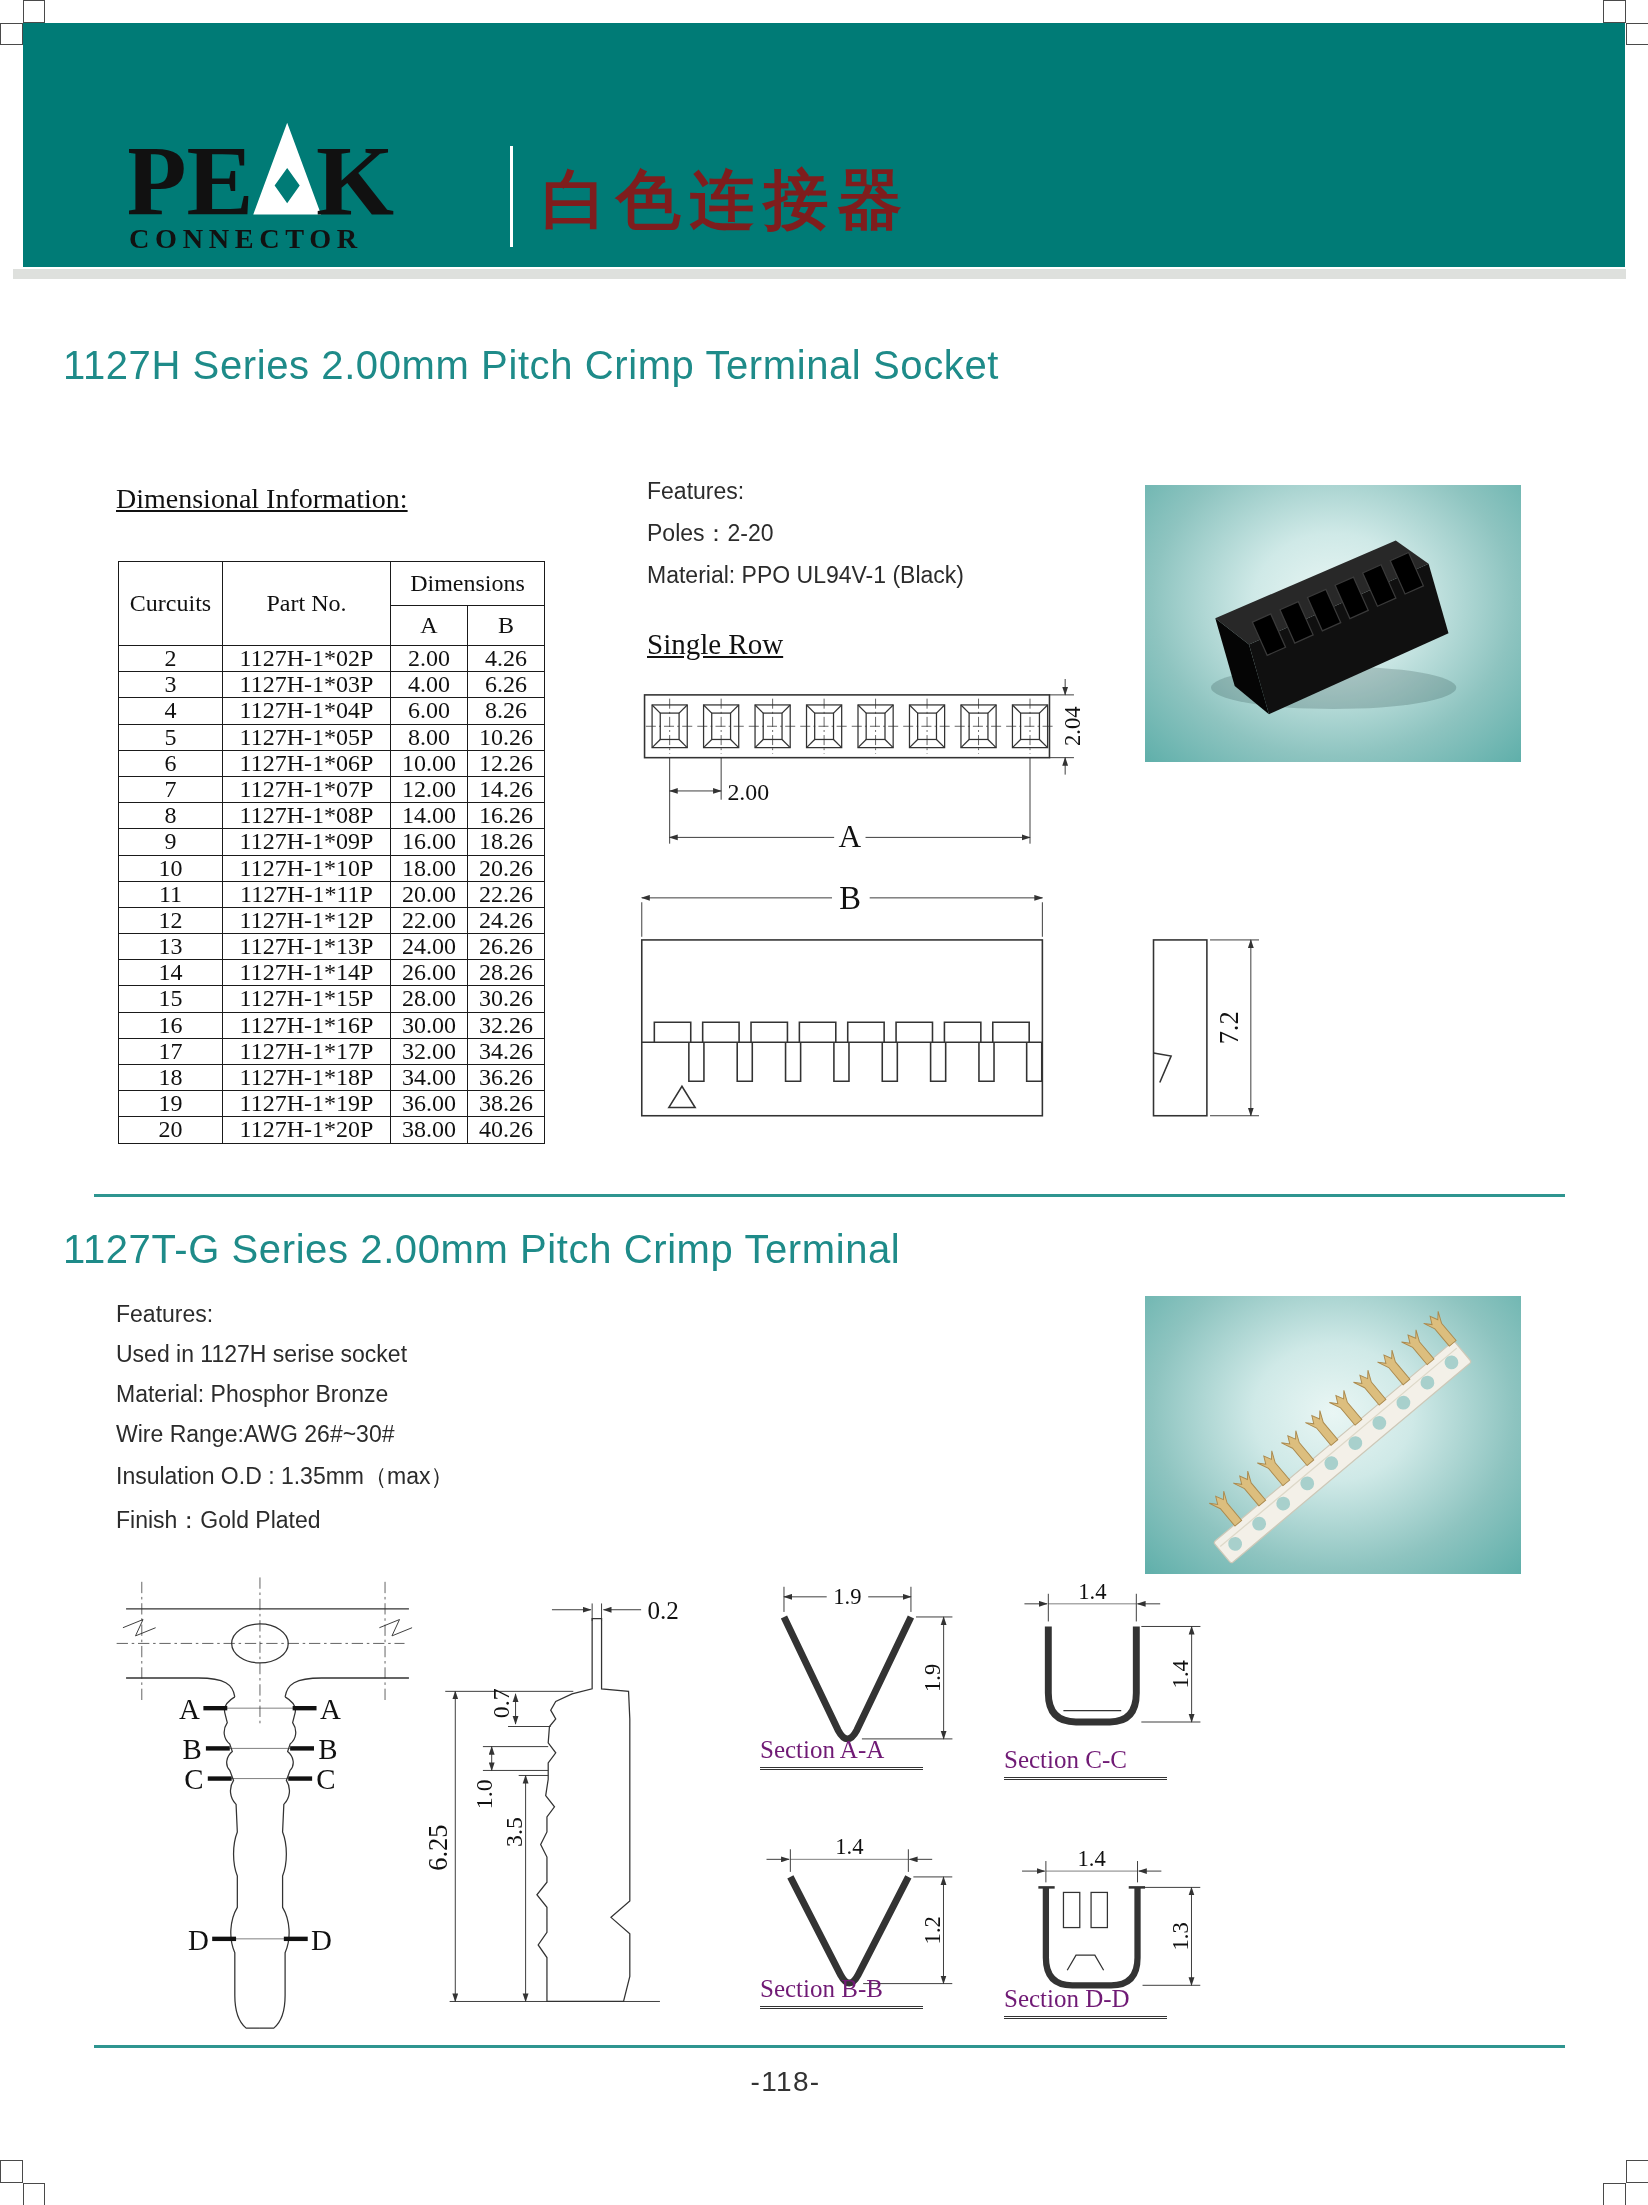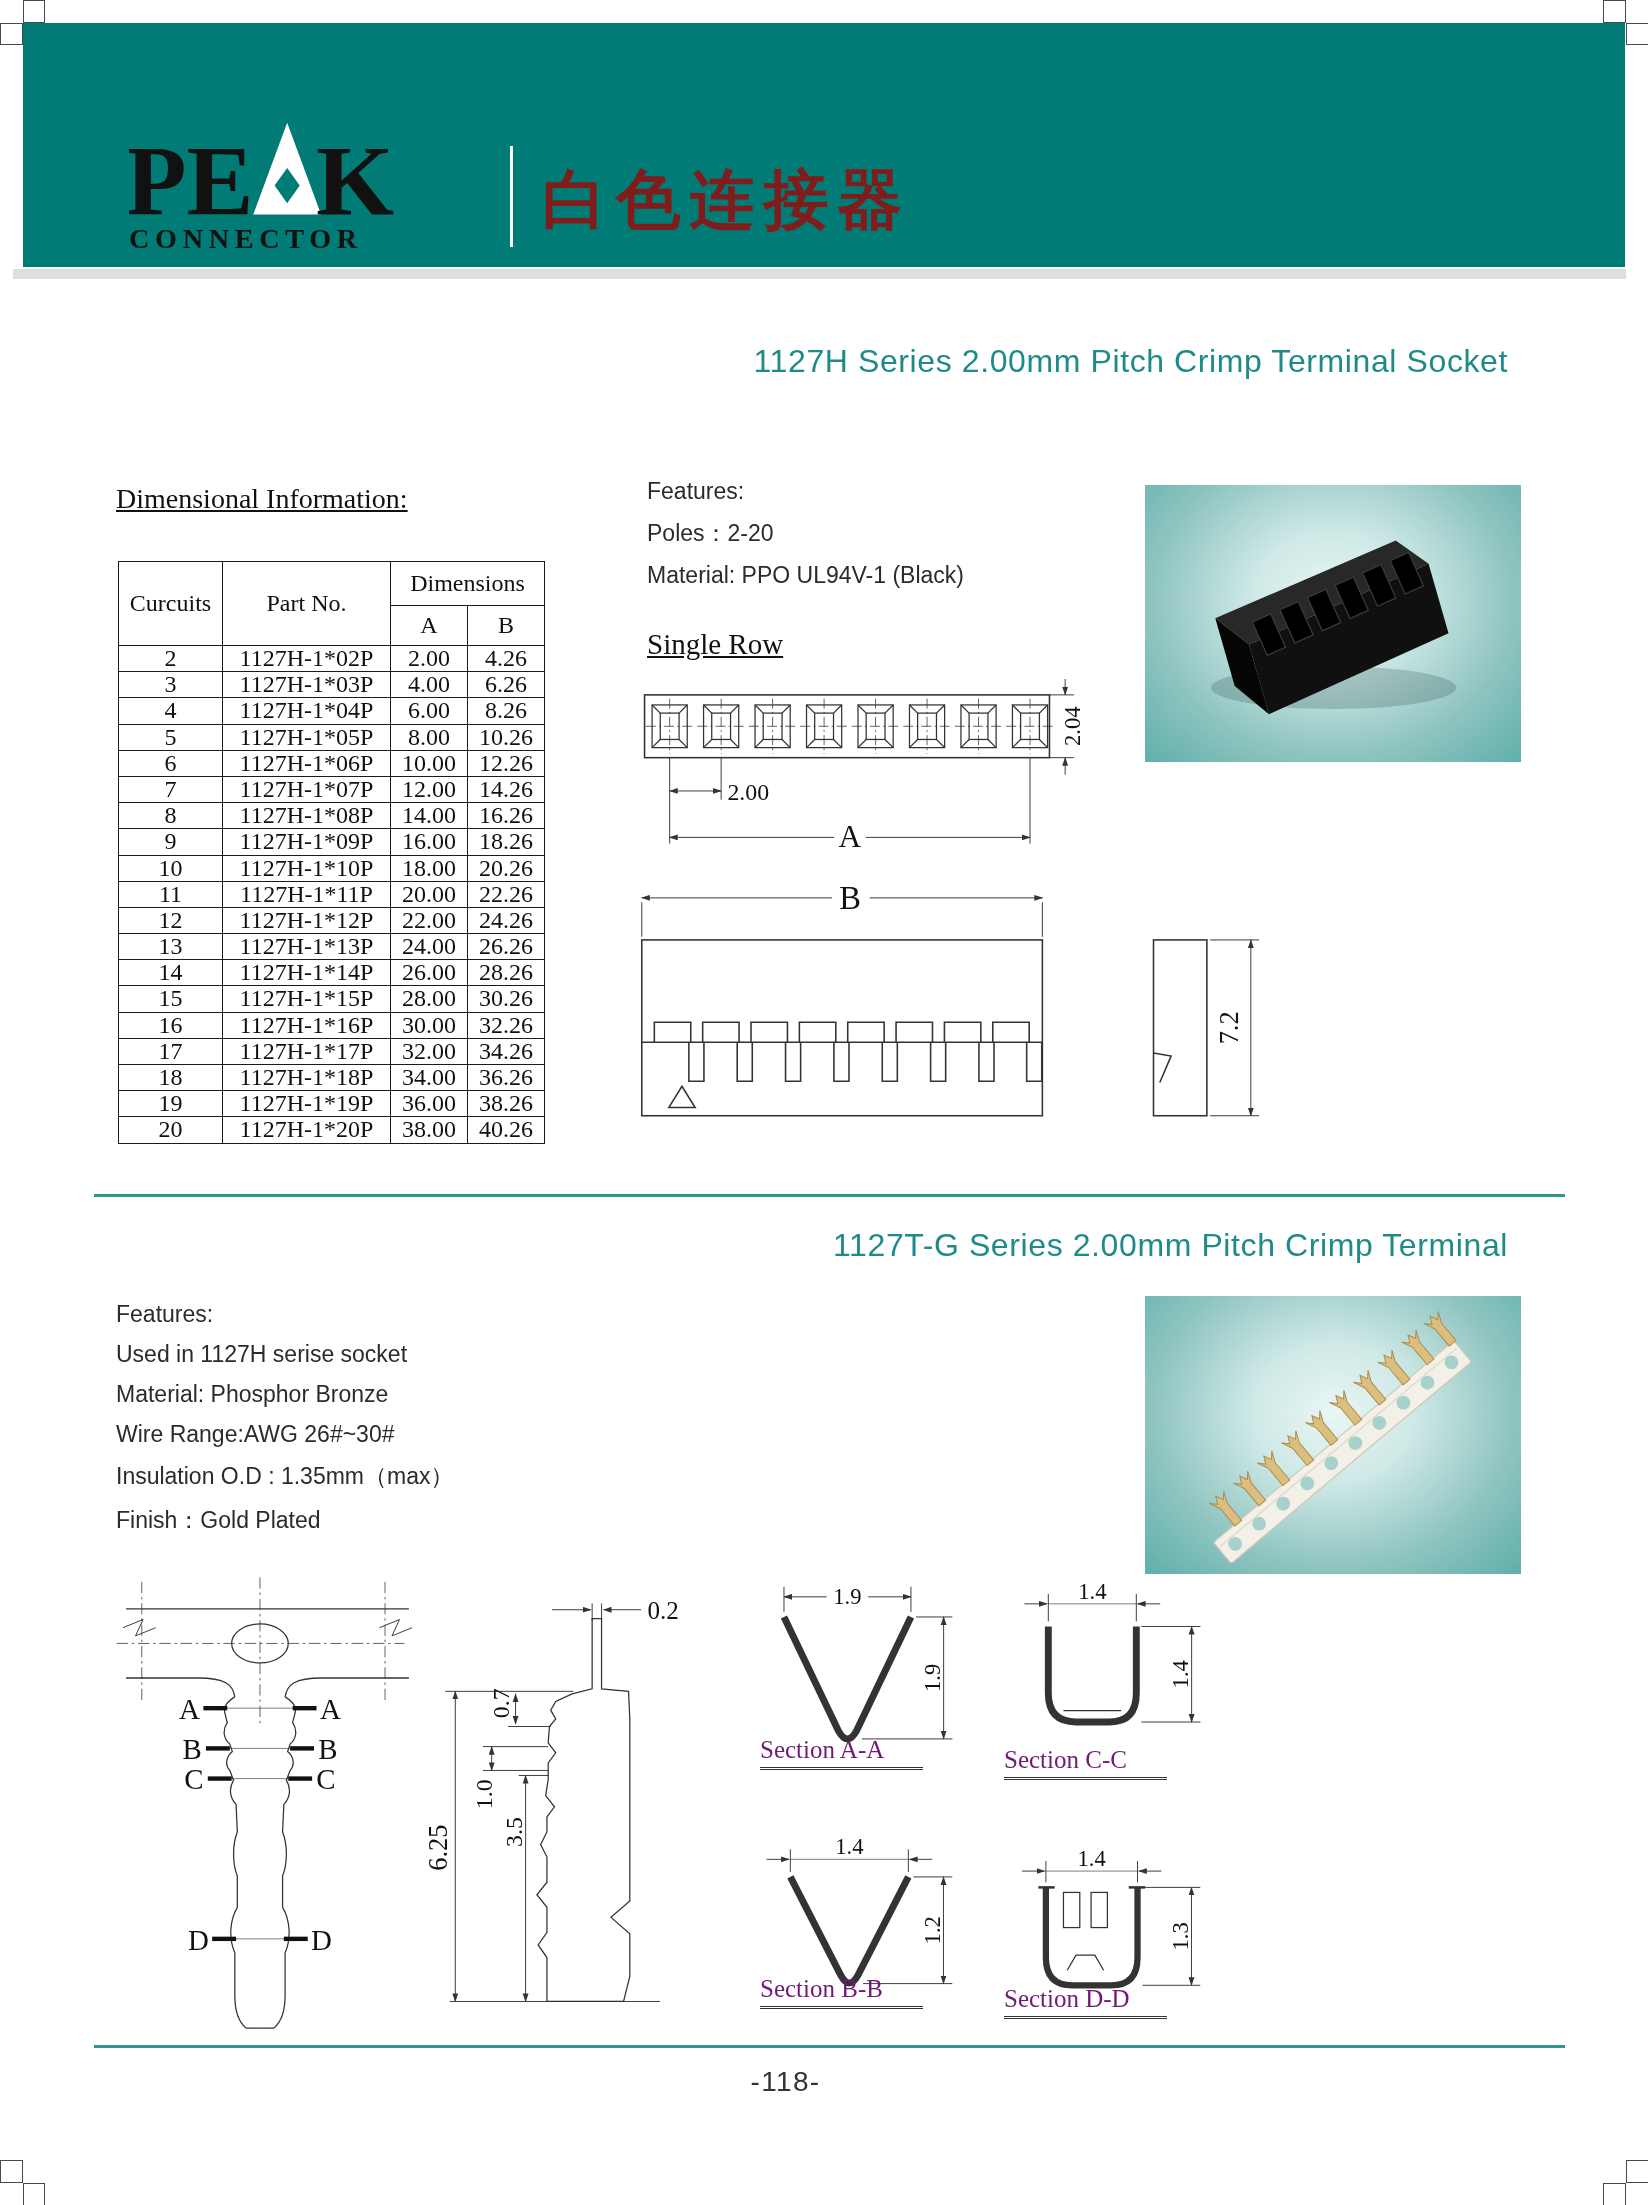--- a/index.html
+++ b/index.html
@@ -9,21 +9,21 @@
   .serif{font-family:"Liberation Serif",serif;text-decoration:underline;}
   .sans{font-family:"Liberation Sans",sans-serif;}
   
   .mark{position:absolute;width:22.6px;height:22.6px;background:#fff;border:1.9px solid #4a4a4a;box-sizing:border-box;z-index:5;}
   
   #header-band{position:absolute;left:23px;top:23px;width:1602px;height:244px;background:#007B76;}
   #gray-strip{position:absolute;left:12.6px;top:269px;width:1613px;height:10px;background:#DEE0DD;}
   #brand-sep{position:absolute;left:510px;top:146px;width:2.5px;height:101px;background:#fff;}
   #header-cn{position:absolute;left:542px;top:156px;font-size:65px;font-weight:bold;color:#7f1d1d;letter-spacing:8.8px;}
   
-  .series-title{position:absolute;left:63px;width:1445px;text-align:right;font-size:32px;
+  .series-title{position:absolute;left:63px;width:1445px;text-align:left;font-size:40px;
                 color:#1E8B89;font-weight:500;letter-spacing:0.6px;}
   
   #dim-info{position:absolute;left:116px;top:483px;font-size:28px;color:#111;}
   .feat-block{position:absolute;font-size:23px;color:#2b2b2b;}
   .feat-line{margin-bottom:13px;white-space:pre;}
   #single-row-label{position:absolute;left:647px;top:628px;font-size:29px;color:#111;}
   
   #dim-table{position:absolute;left:118px;top:561px;}
   #dim-table table{border-collapse:collapse;table-layout:fixed;width:425px;
      font-family:"Liberation Serif",serif;font-size:24px;color:#111;}

